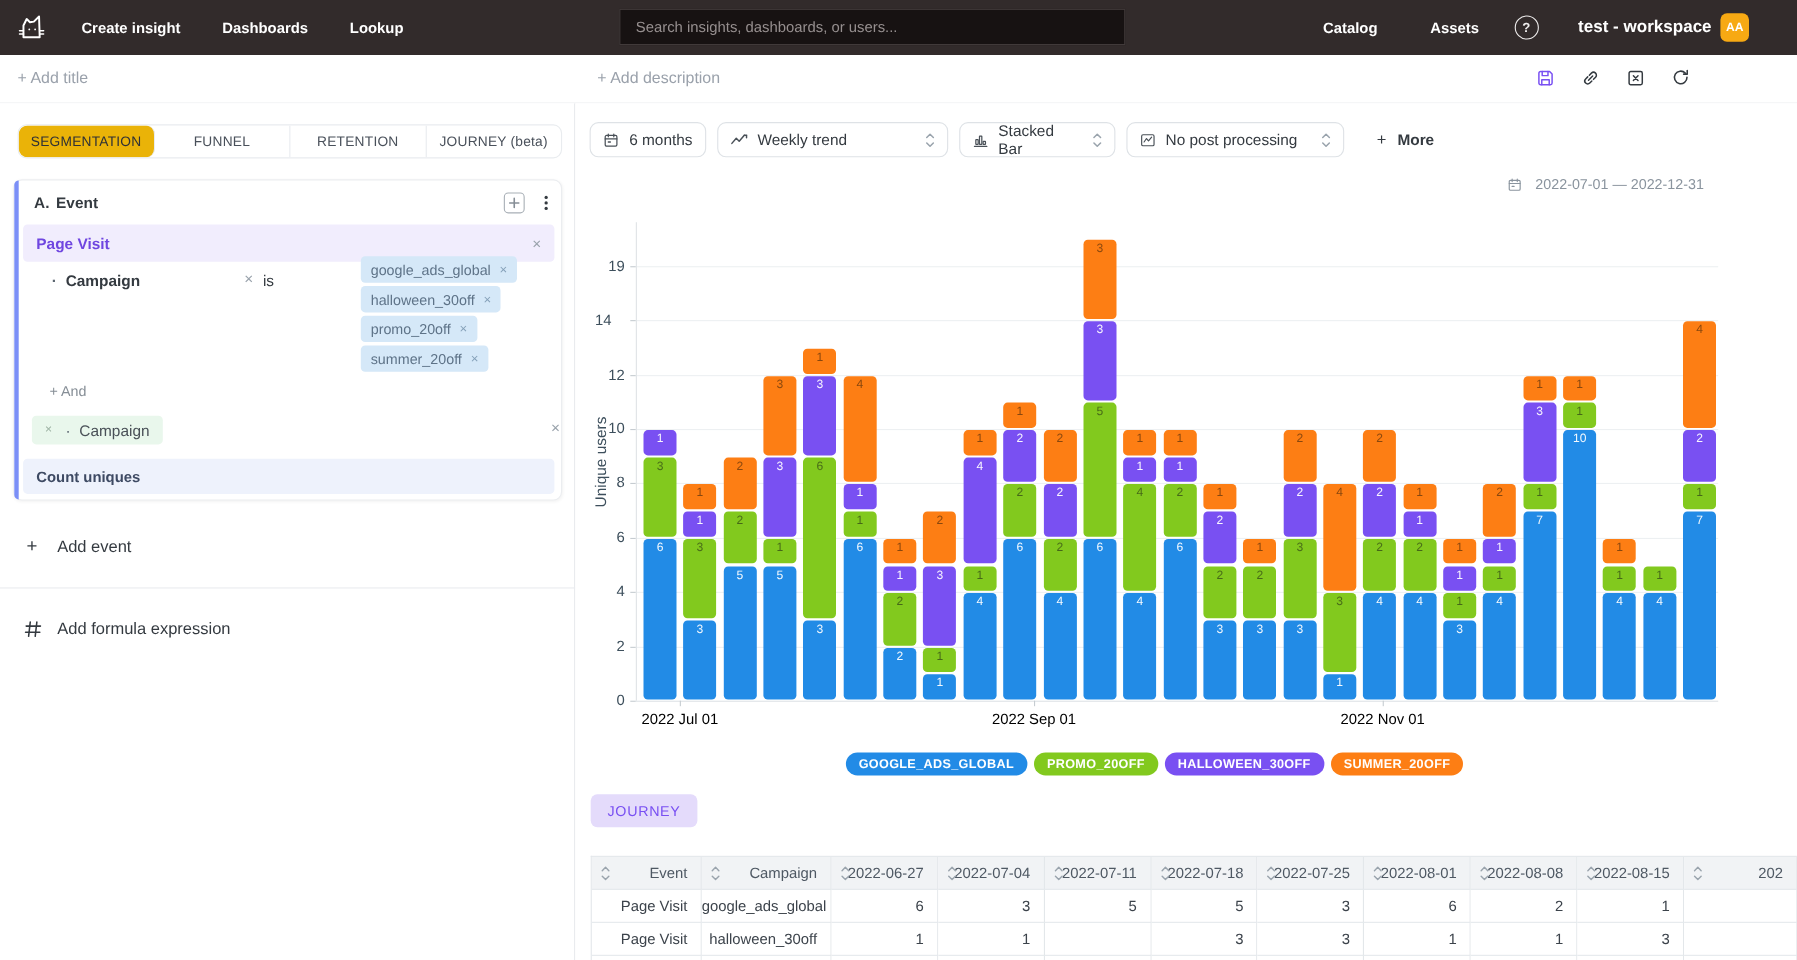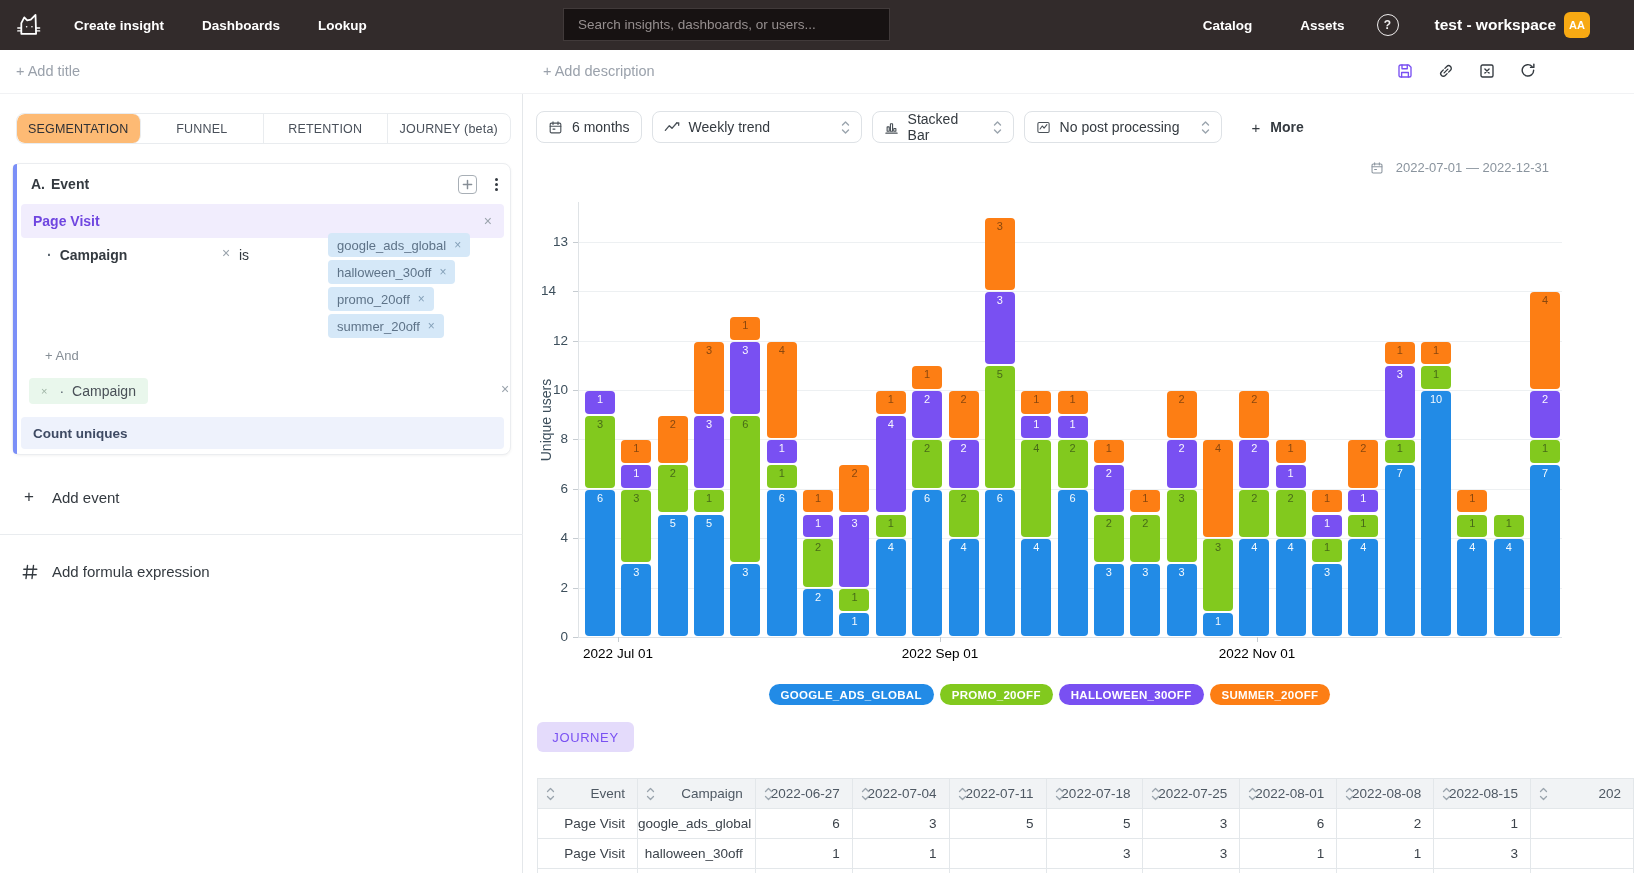--- a/index.html
+++ b/index.html
@@ -6,21 +6,21 @@
   html,body { width:1634px; height:873px; overflow:hidden; background:#fff;
     font-family:"Liberation Sans", sans-serif; position:relative; }
   .abs { position:absolute; }
 
   
   .topnav { position:absolute; left:0; top:0; width:1634px; height:50px;
     background:#322b2b; display:flex; align-items:center; }
   .nav-left { display:flex; align-items:center; padding-left:12px; }
   .logo { width:34px; display:flex; align-items:center; justify-content:center; margin-right:28px; cursor:pointer; }
   .nav-item { color:#fff; font-size:13.5px; font-weight:bold; margin-right:38px; cursor:pointer; white-space:nowrap; }
-  .search { position:absolute; left:563px; top:8px; width:327px; height:33px;
+  .search { position:absolute; left:563px; top:8px; width:460px; height:33px;
     background:#171212; border:1px solid #413a3a; border-radius:0; color:#d7d2d2;
     font-size:13.5px; padding:0 14px; outline:none; font-family:"Liberation Sans",sans-serif; }
   .search::placeholder { color:#968f8f; }
   .nav-right { position:absolute; right:0; top:0; height:50px; display:flex; align-items:center; padding-right:44px; }
   .nav-right .nav-item { margin:0; }
   .help-circle { width:22px; height:22px; border:1.7px solid #efeded; border-radius:50%;
     color:#efeded; font-size:12px; font-weight:bold; display:flex; align-items:center; justify-content:center; cursor:pointer; }
   .workspace { color:#fff; font-size:15.5px; font-weight:bold; white-space:nowrap; }
   .avatar { width:26px; height:26px; border-radius:6px; background:#f7a913; color:#fff;
     font-size:11px; font-weight:bold; display:flex; align-items:center; justify-content:center; cursor:pointer; }
@@ -33,21 +33,21 @@
   .icon-btn { width:18px; height:18px; display:flex; align-items:center; justify-content:center; cursor:pointer; }
 
   
   .leftpanel { position:absolute; left:0; top:94px; width:523px; height:779px;
     border-right:1px solid #e4e7ea; background:#fff; }
   .tabsbar { position:absolute; left:16px; top:19px; width:495px; height:31px;
     border:1px solid #e9ecef; border-radius:8px; display:flex; background:#fff; overflow:hidden; }
   .tab { flex:1; display:flex; align-items:center; justify-content:center; font-size:12.5px;
     letter-spacing:.2px; color:#49505a; cursor:pointer; border-right:1px solid #e9ecef; }
   .tab:last-child { border-right:none; }
-  .tab.active { background:#fdba74; border-radius:8px; color:#2f3136; margin:0; border-right:1px solid #e9ecef; }
+  .tab.active { background:#eab308; border-radius:8px; color:#2f3136; margin:0; border-right:1px solid #e9ecef; }
 
   .event-card { position:absolute; left:12px; top:69px; width:499px; height:292px;
     border:1px solid #ebedf0; border-radius:8px; background:#fff;
     box-shadow:0 1px 3px rgba(0,0,0,.05); }
   .card-accent { position:absolute; left:0; top:0; width:4px; height:100%;
     background:#7b8ff7; border-radius:4px 0 0 4px; }
   .card-head { position:absolute; left:18px; top:8px; right:12px; height:24px; display:flex; align-items:center; }
   .card-head .series-letter { font-size:14px; font-weight:bold; color:#343a40; margin-right:6px; }
   .card-head .series-title { font-size:14px; font-weight:bold; color:#343a40; }
   .card-head .spacer { flex:1; }
@@ -355,21 +355,21 @@
       <div class="ytick-mark" style="left: 50px; top: 296px;"></div>
       <div class="ytick-label" style="left: 13px; top: 288px;">10</div>
       <div class="gridline" style="left: 55px; top: 246.6px; width: 984px;"></div>
       <div class="ytick-mark" style="left: 50px; top: 246.6px;"></div>
       <div class="ytick-label" style="left: 13px; top: 238.6px;">12</div>
       <div class="gridline" style="left: 55px; top: 197.2px; width: 984px;"></div>
       <div class="ytick-mark" style="left: 50px; top: 197.2px;"></div>
       <div class="ytick-label" style="left: 1px; top: 189.2px;">14</div>
       <div class="gridline" style="left: 55px; top: 147.8px; width: 984px;"></div>
       <div class="ytick-mark" style="left: 50px; top: 147.8px;"></div>
-      <div class="ytick-label" style="left: 13px; top: 139.8px;">13</div>
+      <div class="ytick-label" style="left: 13px; top: 139.8px;">19</div>
       <div class="axisline-y" style="left: 55px; top: 107.98px; height: 435.02px;"></div>
       <div class="axisline-x" style="left: 55px; top: 543px; width: 984px;"></div>
       <div class="xtick-mark" style="left: 95px; top: 543px;"></div>
       <div class="xtick-label" style="left: 95px; top: 552px;">2022 Jul 01</div>
       <div class="xtick-mark" style="left: 417px; top: 543px;"></div>
       <div class="xtick-label" style="left: 417px; top: 552px;">2022 Sep 01</div>
       <div class="xtick-mark" style="left: 734px; top: 543px;"></div>
       <div class="xtick-label" style="left: 734px; top: 552px;">2022 Nov 01</div>
       <div class="seg" style="left: 62px; top: 395.8px; width: 30px; height: 146.2px; background: rgb(34, 139, 230);">
         <span style="color: rgba(255, 255, 255, 0.95);">6</span>

